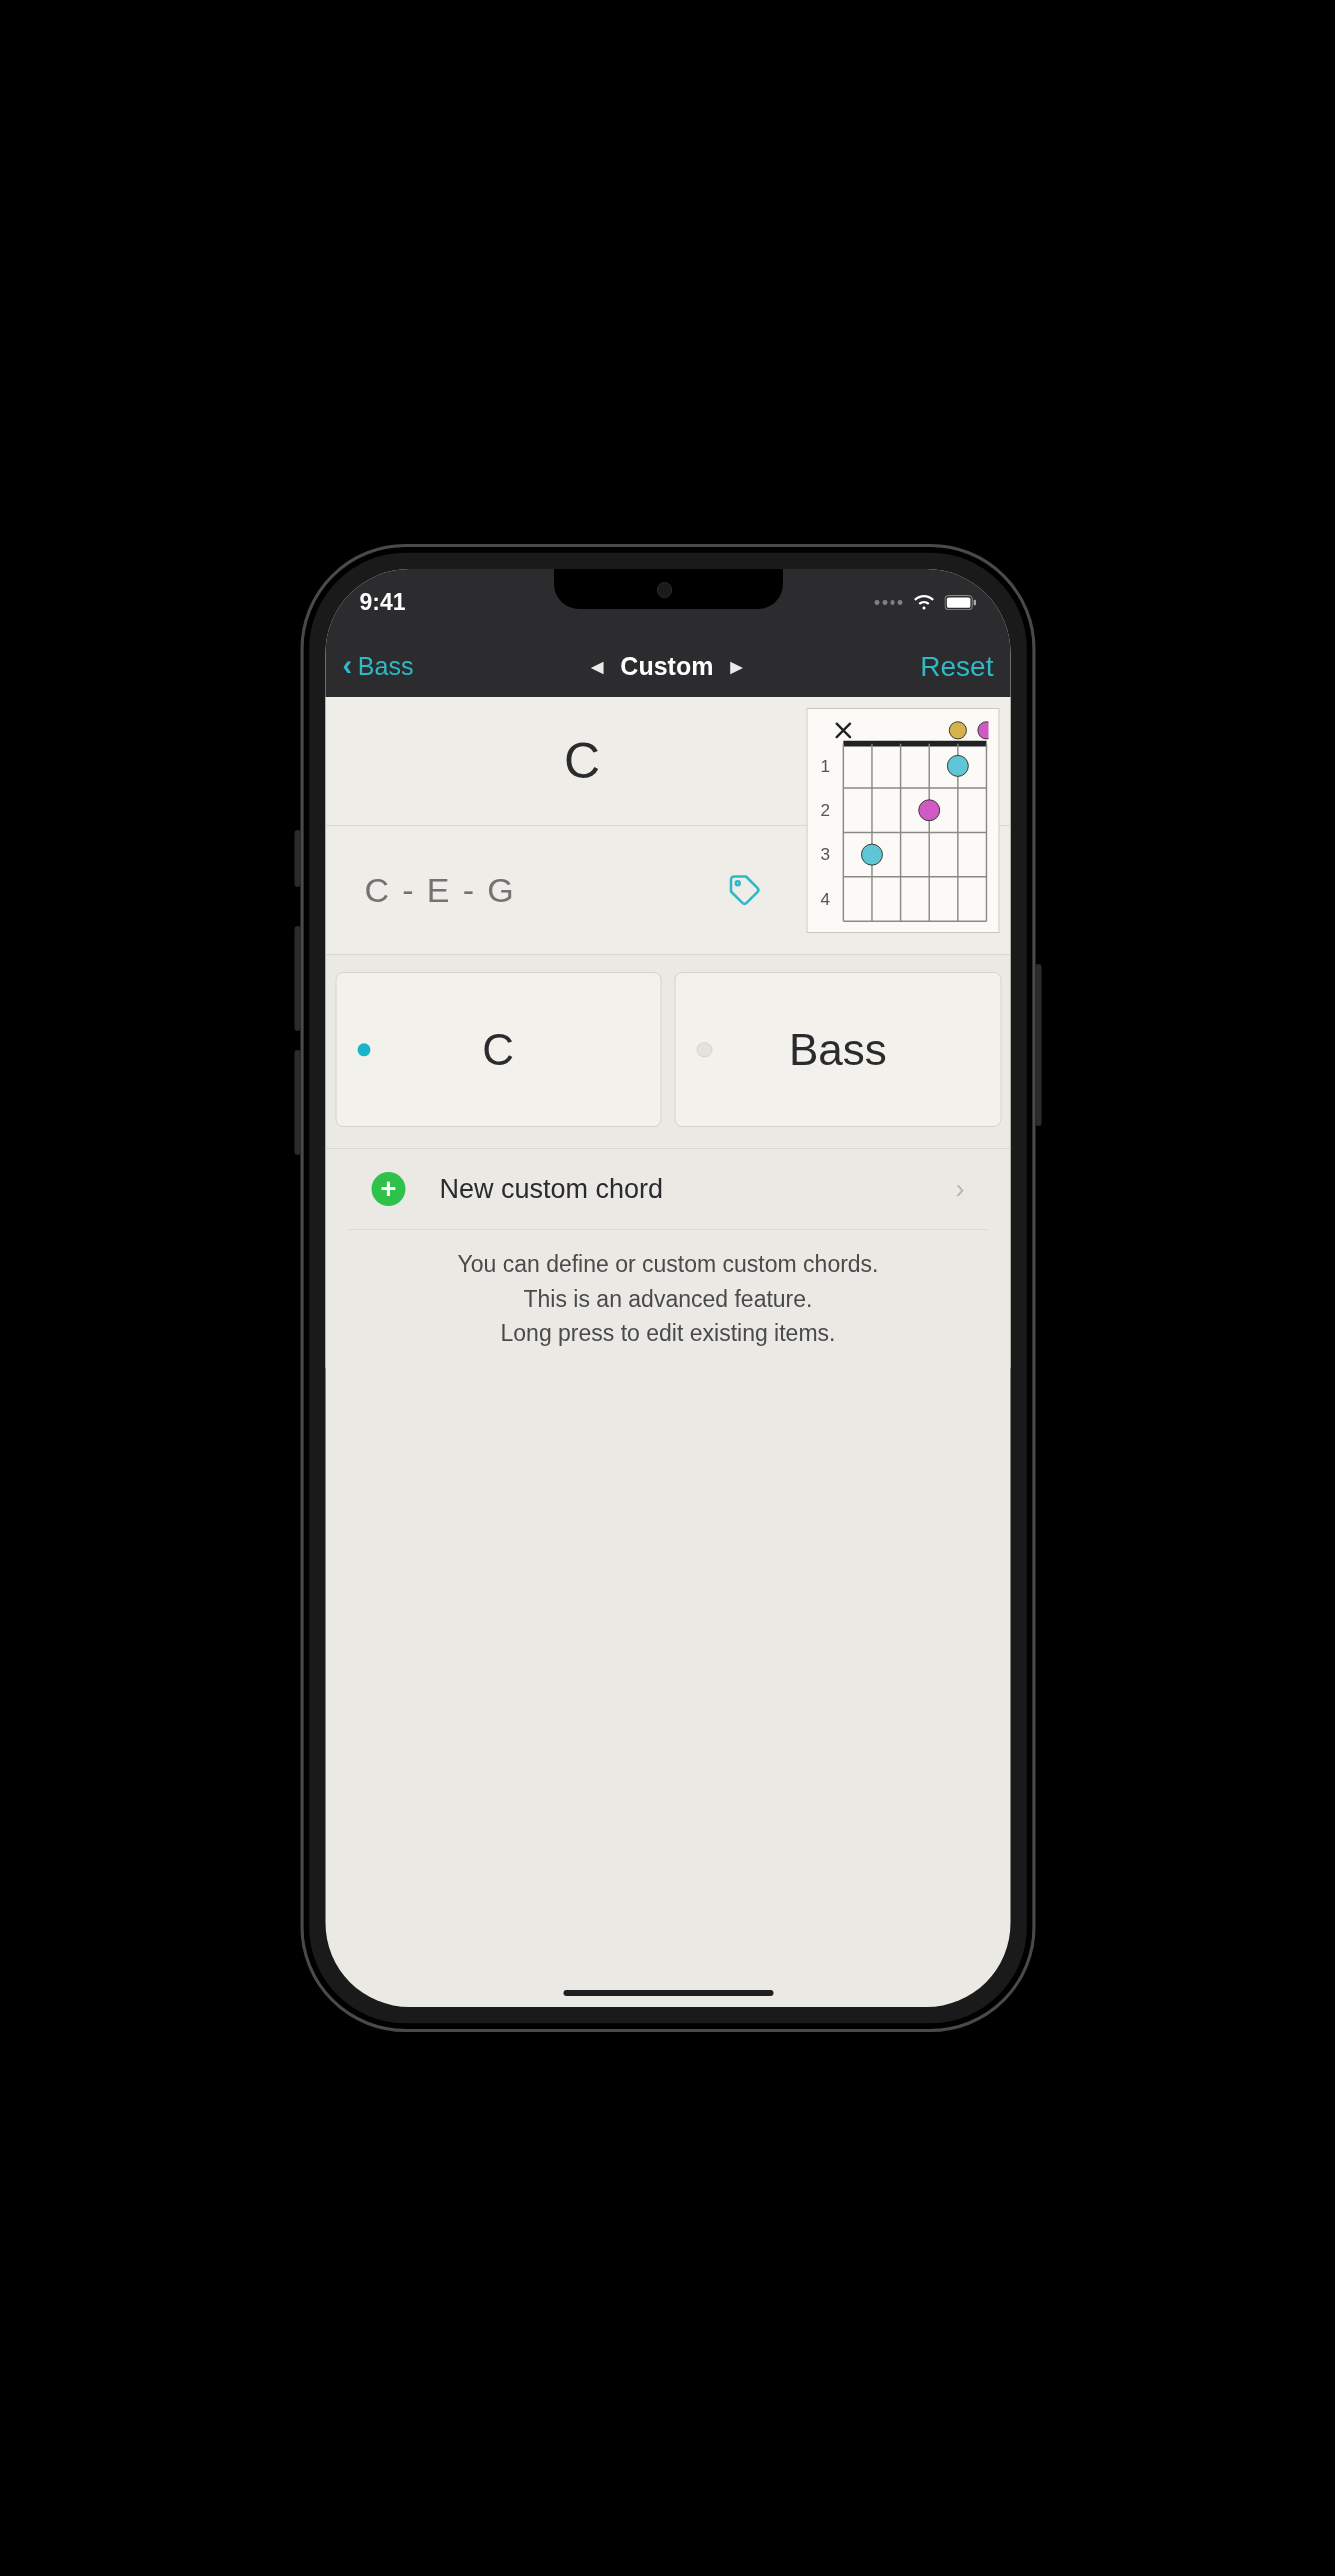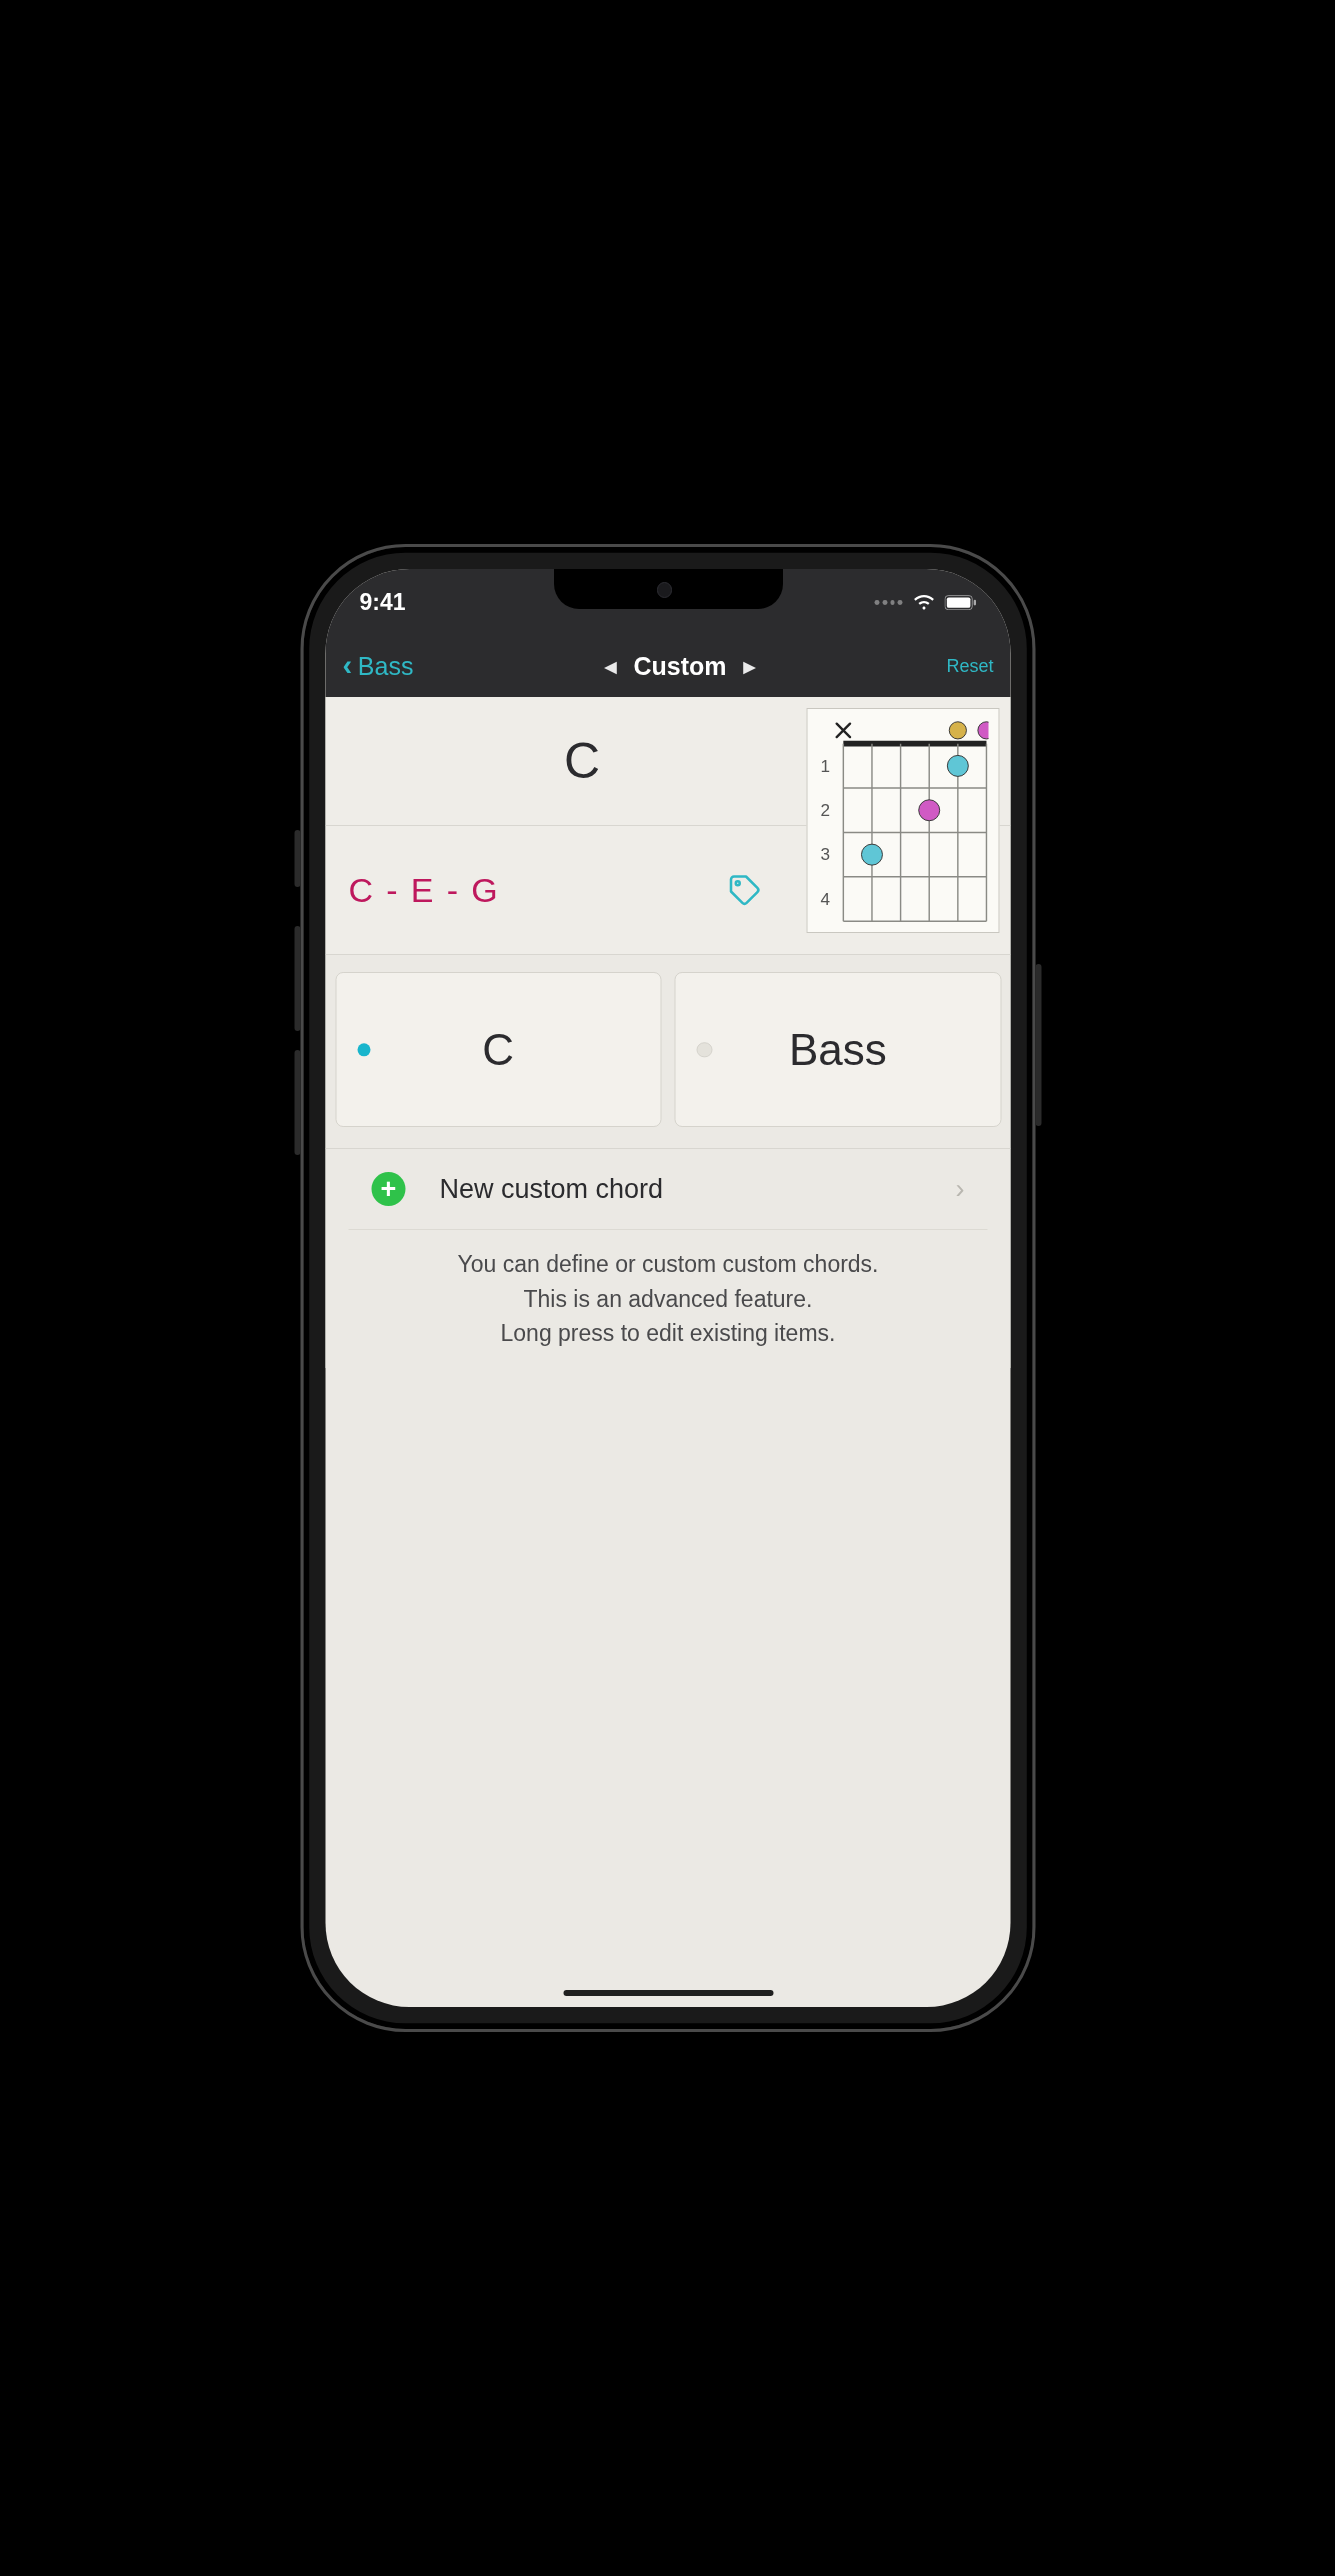--- a/index.html
+++ b/index.html
@@ -17,27 +17,27 @@
   .status-bar{height:67px;background:#2c2c2e;color:#fff;display:flex;align-items:center;justify-content:space-between;padding:0 34px;font-size:23px;font-weight:600;}
   .status-right{display:flex;gap:9.5px;align-items:center;}
   .dots{display:flex;gap:2.9px;opacity:.4;}
   .dots span{width:4.8px;height:4.8px;border-radius:50%;background:#fff;}
   .wifi,.batt{display:inline-block;}
   .nav-bar{height:61px;background:#2c2c2e;display:flex;align-items:center;justify-content:space-between;padding:0 17px;}
   .nav-left{display:flex;align-items:center;gap:5.7px;color:#2fb8c5;font-size:25px;}
   .nav-left .chev{font-size:29px;font-weight:600;margin-top:-1.9px;}
   .nav-center{display:flex;align-items:center;gap:17px;color:#fff;font-size:25px;font-weight:700;}
   .nav-center .tri{font-size:15.3px;color:#fff;opacity:.9;}
-  .nav-right{color:#2fb8c5;font-size:18px;}
+  .nav-right{color:#2fb8c5;font-size:28px;}
   .content{background:#ebe9e4;}
   .chord-area{position:relative;background:#efede8;}
   .chord-name-row{height:128px;display:flex;align-items:center;justify-content:center;border-bottom:1px solid #d8d6d0;}
   .chord-name{font-size:50px;font-weight:500;color:#2b2b2e;padding-right:172px;}
   .notes-row{height:128px;display:flex;align-items:center;padding:0 23px;position:relative;}
-  .notes{font-size:34px;letter-spacing:1.9px;color:#be185d;}
+  .notes{font-size:34px;letter-spacing:1.9px;color:#737373;margin-left:16px;}
   .tag-icon{position:absolute;right:248px;top:46px;color:#2fb8c5;}
   .diagram{position:absolute;right:11.4px;top:11.4px;width:193px;height:225px;background:#fbfaf6;border:1px solid #c9c7c0;padding:7.6px 9.5px 9.5px 9.5px;box-sizing:border-box;}
   .selectors{display:flex;gap:13.4px;padding:17px 9.5px 21px 9.5px;background:#ebe9e4;border-top:1px solid #d8d6d0;border-bottom:1px solid #d8d6d0;}
   .sel-card{flex:1;height:153px;background:#f3f1ec;border:1px solid #d5d3cc;border-radius:7.6px;display:flex;align-items:center;justify-content:center;position:relative;}
   .sel-card .dot{position:absolute;left:21px;top:50%;transform:translateY(-50%);width:13.4px;height:13.4px;border-radius:50%;}
   .sel-card .dot.on{background:#18b5cc;}
   .sel-card .dot.off{background:#e4e2db;border:1px solid #d5d3cc;}
   .sel-label{font-size:44px;color:#2b2b2e;}
   .list{background:#ebe9e4;}
   .row{display:flex;align-items:center;height:80px;padding:0 23px;border-bottom:1px solid #dcdad3;margin:0 23px;}

